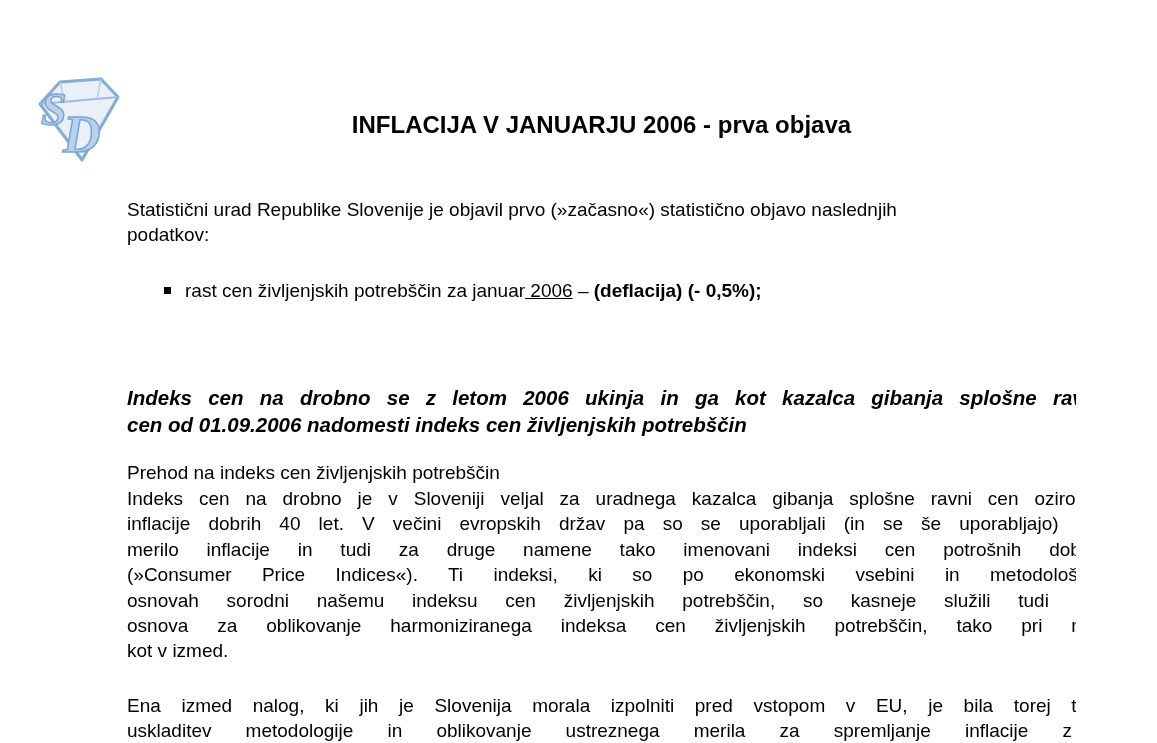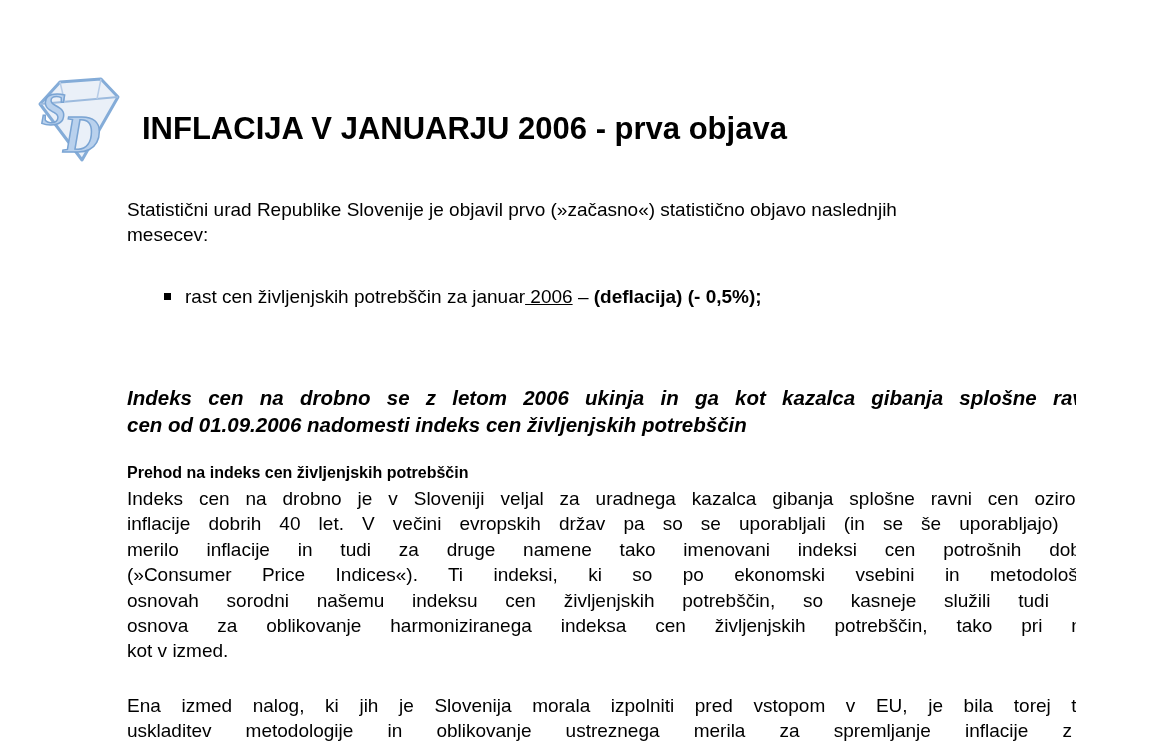--- a/index.html
+++ b/index.html
@@ -8,48 +8,48 @@
     font-family:"Liberation Sans","DejaVu Sans",sans-serif;color:#000000;
     position:relative;
   }
   .page{position:absolute;left:0;top:0;width:1157px;height:743px;overflow:hidden;background:#ffffff;}
 
   
   .logo{position:absolute;left:33px;top:72px;width:90px;height:94px;}
 
   
   .title{
-    position:absolute;left:142px;top:111px;width:949px;
-    text-align:left;font-size:31px;font-weight:bold;letter-spacing:0px;
+    position:absolute;left:127px;top:111px;width:949px;
+    text-align:center;font-size:24px;font-weight:bold;letter-spacing:0px;
   }
 
   
   .content{position:absolute;left:127px;top:0;width:949px;height:743px;overflow:hidden;}
 
   .para{position:absolute;left:0;font-size:19px;line-height:25.4px;}
   .line{white-space:pre;}
   .line.j{
     white-space:normal;text-align:justify;text-align-last:justify;width:975px;
   }
   .line.j.narrow{width:945px;}
 
   .p-intro{top:197px;width:949px;}
 
-  .bullet-list{top:284px;width:949px;}
+  .bullet-list{top:278px;width:949px;}
   .bullet-item{position:relative;padding-left:58px;line-height:26px;white-space:pre;}
   .bullet-square{
     position:absolute;left:37px;top:9px;width:7px;height:7px;background:#000;
   }
   .seg-underline{text-decoration:underline;}
   .seg-bold{font-weight:bold;}
 
   .p-lead{top:384px;font-size:20.5px;font-weight:bold;font-style:italic;line-height:27px;width:949px;}
 
   .p-section{top:460px;width:949px;}
-  .section-heading{font-size:16px;font-weight:bold;line-height:26px;white-space:pre;}
+  .section-heading{font-size:19px;font-weight:normal;line-height:26px;white-space:pre;}
 
   .p-closing{top:693px;width:949px;}
 </style>
 </head>
 <body>
 
 <div class="page">
 
   <div class="logo">
     <svg width="90" height="94" viewBox="0 0 90 94">
@@ -61,21 +61,21 @@
       <text x="30" y="80" font-size="52" font-weight="bold" font-style="italic" font-family="Liberation Serif, DejaVu Serif, serif" fill="#b9d1ed" stroke="#7aa4d3" stroke-width="1.5">D</text>
     </svg>
   </div>
 
   <div class="title">INFLACIJA V JANUARJU 2006 - prva objava</div>
 
   <div class="content">
 
     <div class="para p-intro">
       <div class="line">Statistični urad Republike Slovenije je objavil prvo (»začasno«) statistično objavo naslednjih</div>
-      <div class="line">mesecev:</div>
+      <div class="line">podatkov:</div>
     </div>
 
     <div class="para bullet-list">
       <div class="bullet-item"><span class="bullet-square"></span><span>rast cen življenjskih potrebščin za januar</span><span class="seg-underline"> 2006</span><span> – </span><span class="seg-bold">(deflacija) (- 0,5%);</span></div>
     </div>
 
     <div class="para p-lead">
       <div class="line j">Indeks cen na drobno se z letom 2006 ukinja in ga kot kazalca gibanja splošne ravni</div>
       <div class="line">cen od 01.09.2006 nadomesti indeks cen življenjskih potrebščin</div>
     </div>

